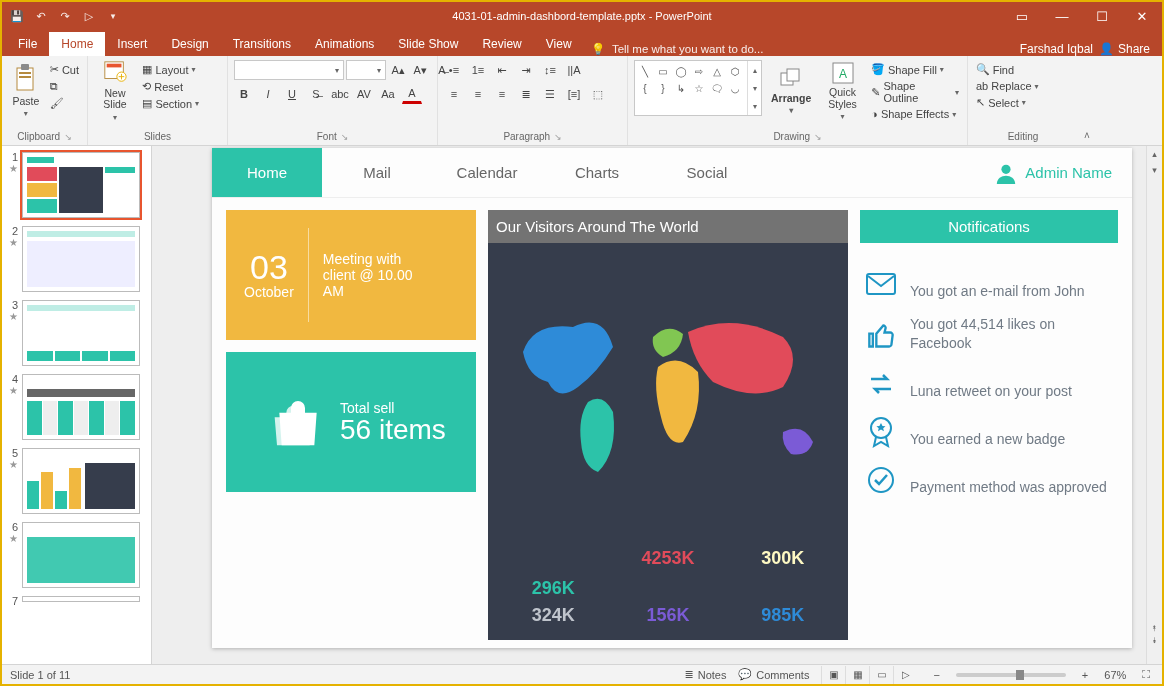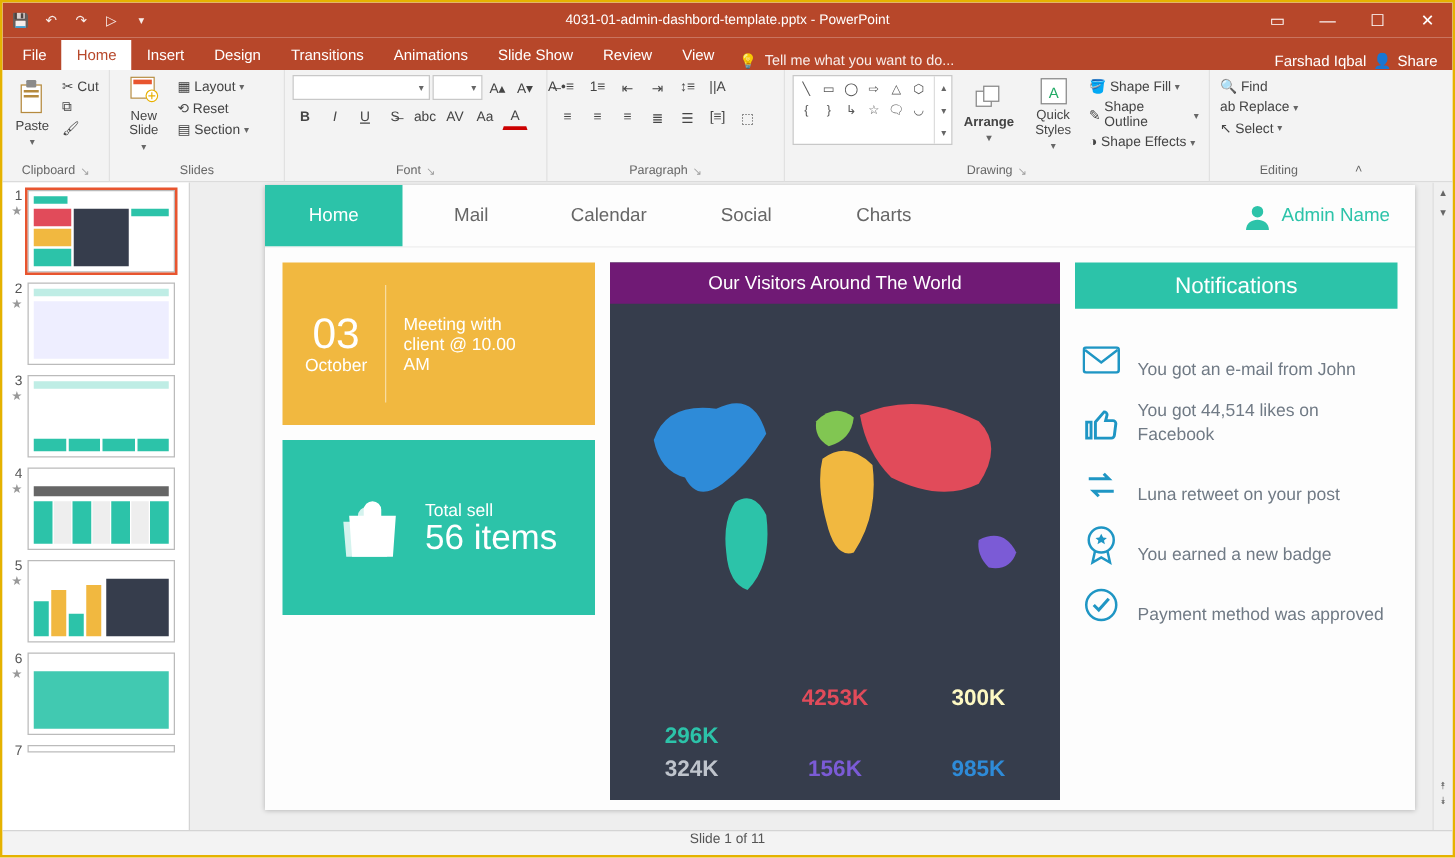--- a/index.html
+++ b/index.html
@@ -68,32 +68,32 @@
 .dash-body { flex:1; display:grid; grid-template-columns: 250px 360px 1fr; gap:12px; padding:12px 14px 8px 14px; }
 .col { display:flex; flex-direction:column; gap:12px; }
 .card { color:#fff; padding:18px; display:flex; gap:14px; align-items:center; }
 .card.red { background:#e14b5a; height:125px;}
 .card.yellow { background:#f1b840; height:130px;}
 .card.teal { background:#2cc3a9; height:140px;padding-left:44px;}
 .card .big { font-size:34px; line-height:1; }
 .card .sub { font-size:14px; }
 .card .vline{ width:1px; align-self:stretch; background:rgba(255,255,255,.5);}
 .world { background:#363d4c; display:flex; flex-direction:column; height:100%; }
-.world-title { background:#701a75; color:#fff; text-align:center; padding:8px; font-size:15px; }
+.world-title { background:#737373; color:#fff; text-align:left; padding:8px; font-size:15px; }
 .world-map { flex:1; display:flex; align-items:center; justify-content:center; padding:6px; }
 .world-stats { display:grid; grid-template-columns:repeat(3,1fr); text-align:center; gap:6px 0; padding:8px 8px 14px 8px; font-size:18px; font-weight:bold; }
 .world-stats span:nth-child(1){color:#2cc3a9;margin-top:30px;} .world-stats span:nth-child(2){color:#e14b5a;} .world-stats span:nth-child(3){color:#fef9c3;}
 .world-stats span:nth-child(4){color:#bfc4cc;} .world-stats span:nth-child(5){color:#7b5bd6;} .world-stats span:nth-child(6){color:#2e8bd8;}
-.notif-title { background:#2cc3a9; color:#fff; text-align:center; padding:8px; font-size:18px; }
+.notif-title { background:#2cc3a9; color:#fff; text-align:center; padding:8px; font-size:15px; }
 .notif-list { display:flex; flex-direction:column; gap:14px; padding:12px 4px; }
 .notif-item { display:flex; gap:12px; align-items:flex-end; color:#707a85; font-size:14px; line-height:1.35;}
 .notif-item .ic { width:34px; height:34px; flex:0 0 34px; display:flex; align-items:center; justify-content:center; color:#1f96c4; }
 
 
-.status { position:absolute; left:0; right:0; bottom:0; height:20px; background:#f3f3f3; border-top:1px solid #d4d4d4; display:flex; align-items:center; font-size:11px; color:#555; padding:0 8px; gap:12px;flex-direction:column;}
+.status { position:absolute; left:0; right:0; bottom:0; height:20px; background:#f3f3f3; border-top:1px solid #d4d4d4; display:flex; align-items:center; font-size:11px; color:#555; padding:0 8px; gap:12px;}
 .status .spacer { flex:1; }
 .status .viewbtns { display:flex; gap:0; }
 .status .vb { width:24px; height:18px; border-left:1px solid #ddd; display:flex; align-items:center; justify-content:center; cursor:pointer; font-size:10px;}
 .status .slider { width:110px; height:4px; background:#ccc; position:relative; border-radius:2px; cursor:pointer;}
 .status .slider .knob{ position:absolute; left:55%; top:-3px; width:8px; height:10px; background:#888; }
 .status .zm{ cursor:pointer; padding:0 4px;}
 
 svg { display:block; }
 </style>
 </head>
@@ -450,22 +450,22 @@
     </div>
   </div>
 
   <div class="canvas-wrap">
     <div class="slide">
       <div class="dash">
         <div class="dash-nav">
           <div class="ntab active">Home</div>
           <div class="ntab">Mail</div>
           <div class="ntab">Calendar</div>
+          <div class="ntab">Charts</div>
           <div class="ntab">Social</div>
-          <div class="ntab">Charts</div>
           <div class="nspacer"></div>
           <div class="admin">
             <svg width="22" height="22" viewBox="0 0 24 24">
                 <circle cx="12" cy="8" r="5" fill="#2cc3a9"></circle>
                 <path d="M2 24c0-6 5-9 10-9s10 3 10 9" fill="#2cc3a9"></path>
               </svg>
             <span>Admin Name</span>
           </div>
         </div>
         <div class="dash-body">

